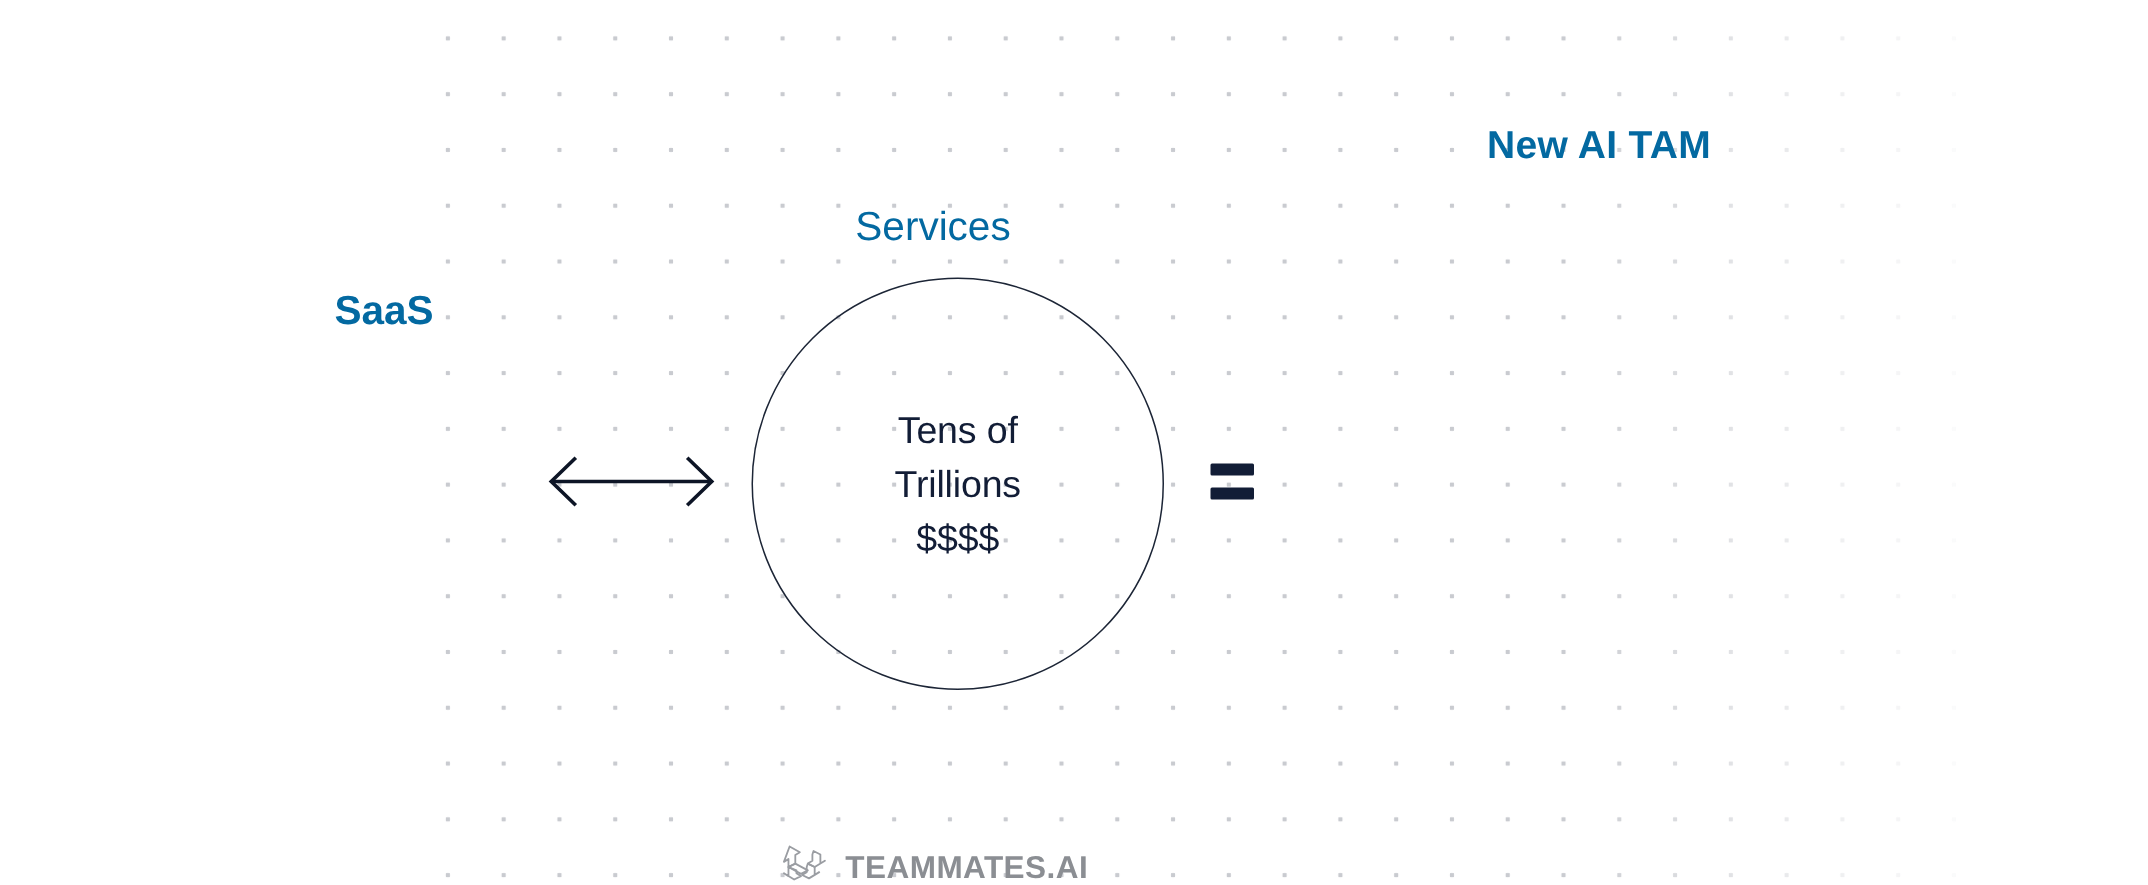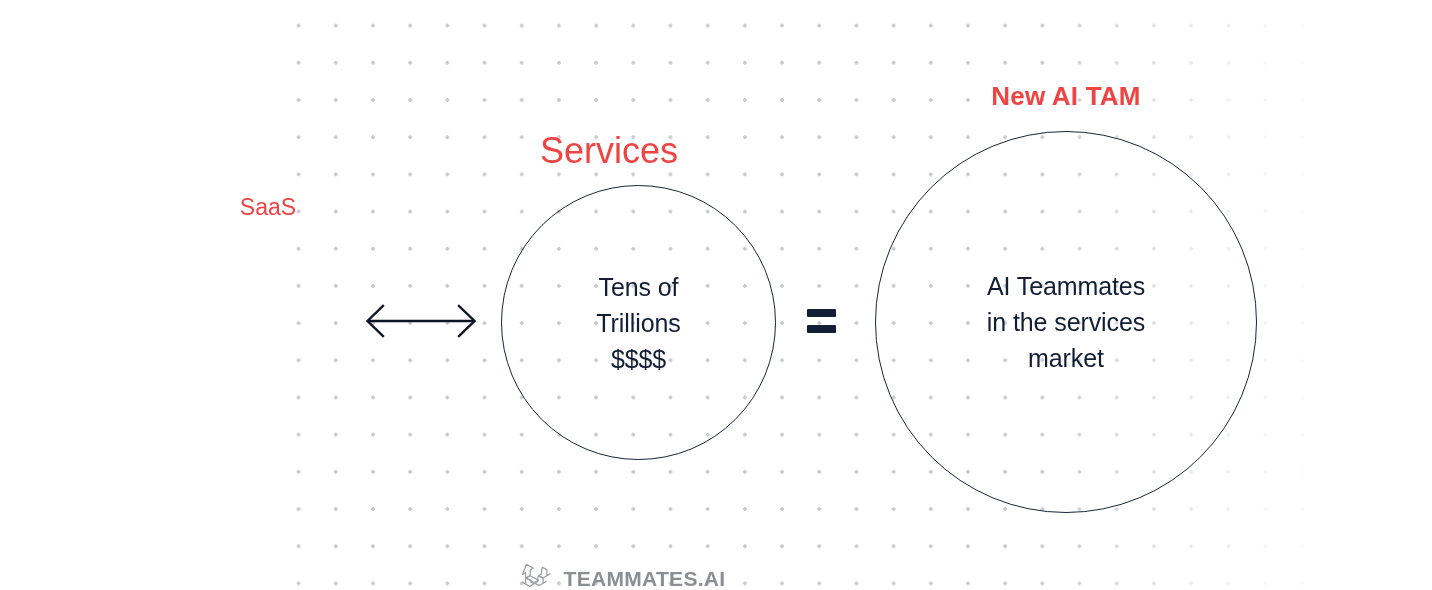--- a/index.html
+++ b/index.html
@@ -56,61 +56,62 @@
     text-align: center;
     color: #121d36;
     font-family: "Liberation Sans", sans-serif;
     white-space: pre-line;
     letter-spacing: -0.1px;
   }
 
   .group-label {
     position: absolute;
     text-align: center;
-    color: #ef4444;
+    color: #0369a1;
     font-family: "Liberation Sans", sans-serif;
     white-space: nowrap;
   }
 
   
   #saas-circle {
     left: 174px;
     top: 238px;
     width: 166px;
     height: 166px;
   }
   #saas-circle .circle-text {
     font-size: 25px;
     line-height: 33px;
   }
   #saas-label {
-    left: 168px;
+    left: 156px;
     top: 191px;
     width: 200px;
-    font-size: 23px;
+    font-size: 27px;
     line-height: 32px;
+    font-weight: bold;
   }
 
   
   #services-circle {
     left: 501px;
     top: 185px;
     width: 275px;
     height: 275px;
     align-items: center;
   }
   #services-circle .circle-text {
     font-size: 25px;
     line-height: 36px;
   }
   #services-label {
-    left: 509px;
+    left: 522px;
     top: 135px;
     width: 200px;
-    font-size: 36px;
+    font-size: 27px;
     line-height: 32px;
   }
 
   
   #tam-circle {
     left: 875px;
     top: 131px;
     width: 382px;
     height: 382px;
   }
@@ -206,25 +207,20 @@
 $$$$</div>
   </div>
 
   <div class="abs" id="equals-sign">
     <span class="bar"></span>
     <span class="bar"></span>
   </div>
 
   <div class="group-label" id="tam-label">New AI TAM</div>
 
-  <div class="circle" id="tam-circle">
-    <div class="circle-text">AI Teammates
-in the services
-market</div>
-  </div>
 
   <div class="abs" id="footer-logo">
     <span>
       <svg id="logo-mark" viewBox="0 0 100 100" xmlns="http://www.w3.org/2000/svg">
         <g fill="none" stroke="#9a9da2" stroke-width="3.2" stroke-linejoin="round">
 
           <path d="M30 14 L48 24 L40 29 L40 44 L28 50 L28 36 L20 41 Z"></path>
 
           <path d="M72 22 L84 28 L84 44 L92 39 L74 50 L62 44 L70 39 L70 28 Z"></path>
 

